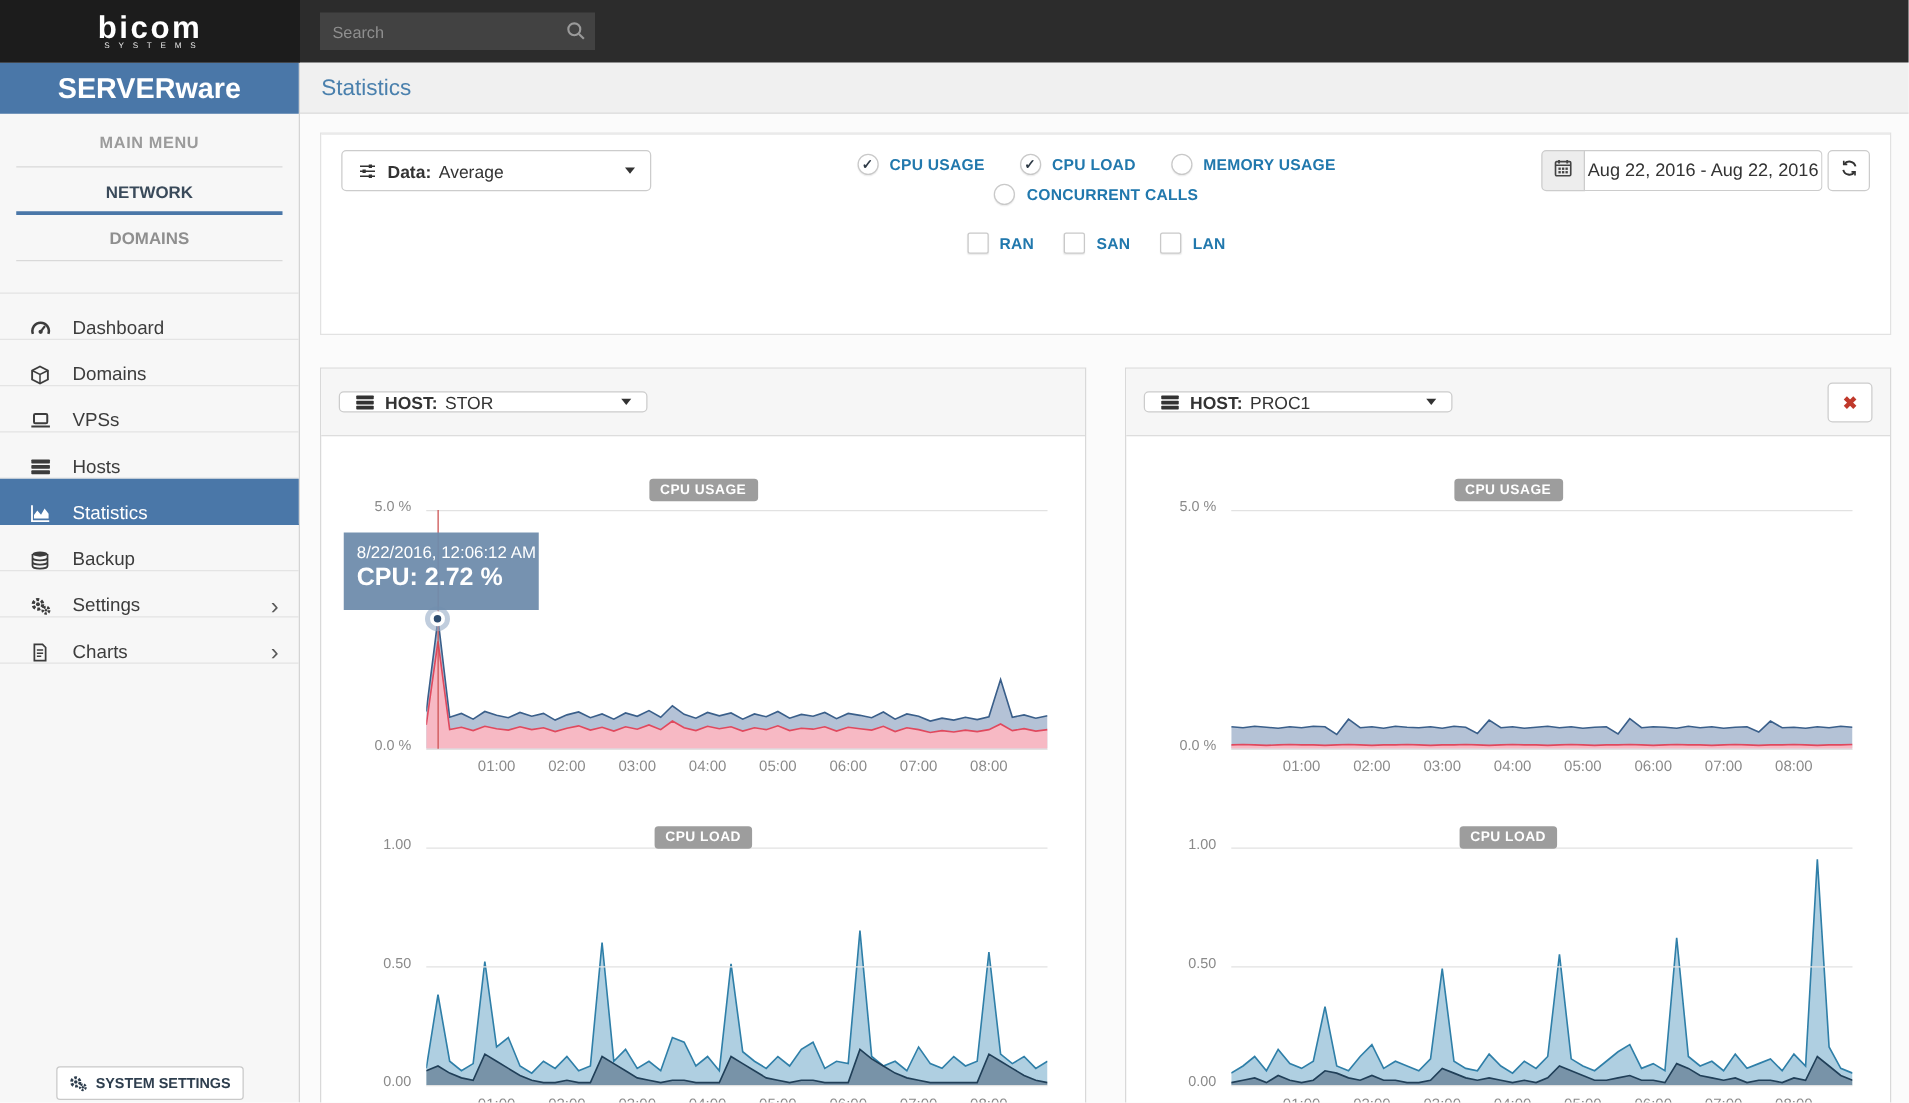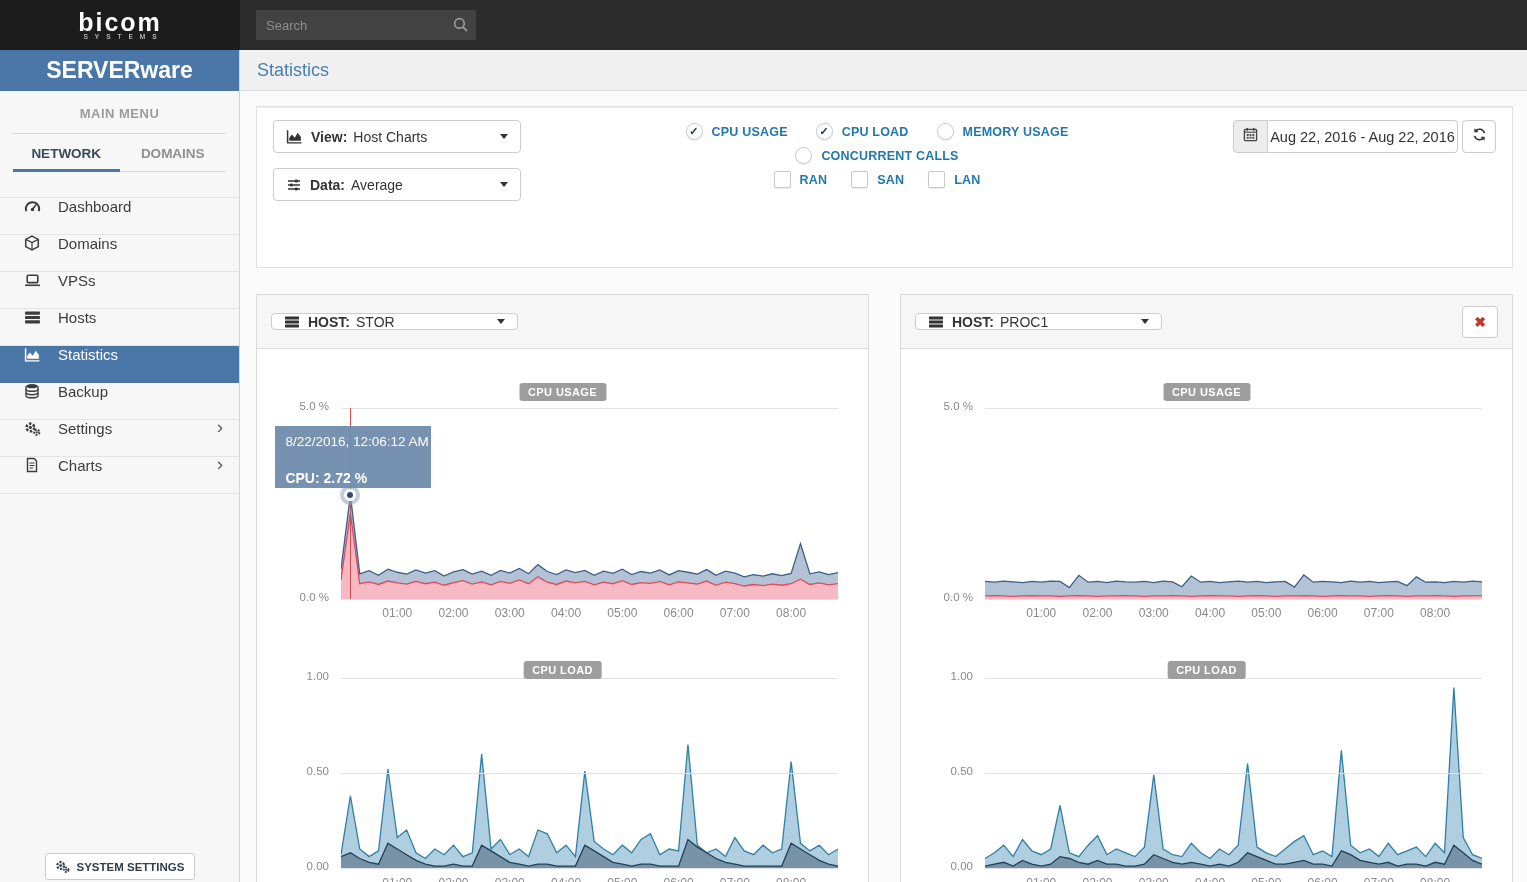--- a/index.html
+++ b/index.html
@@ -17,25 +17,25 @@
   .search-btn { position:absolute; right:6px; top:6px; width:18px; height:18px; color:#9a9a9a; cursor:pointer; }
   .topbar-right { margin-left:auto; display:flex; align-items:stretch; }
   .tb-section { display:flex; align-items:center; gap:9px; padding:0 23px; color:#c6c6c6; font-size:14px; border-left:1px solid #3b3b3b; }
   .tb-power { width:58px; justify-content:center; padding:0; cursor:pointer; }
 
   
   .sidebar { position:absolute; top:50px; left:0; width:240px; bottom:0; background:#f7f7f7; border-right:1px solid #d4d4d4; z-index:10; }
   .brand { height:41px; background:#4a77a8; color:#fff; font-size:23px; font-weight:bold; display:flex; align-items:center; justify-content:center; }
   .main-menu { text-align:center; color:#9b9b9b; font-size:13px; font-weight:bold; letter-spacing:.5px; padding:15px 0 12px; }
   .menu-divider { height:1px; background:#d9d9d9; margin:0 13px; }
-  .tabs { display:flex; margin:0 13px; border-bottom:1px solid #d9d9d9; }
+  .tabs { display:flex; margin:0 13px; border-bottom:1px solid #d9d9d9;flex-direction:column; }
   .tab { flex:1; text-align:center; padding:12px 0 8px; font-size:13.5px; font-weight:bold; color:#8f8f8f; border-bottom:3px solid transparent; margin-bottom:-1px; cursor:pointer; }
   .tab.active { color:#3a4a5a; border-bottom-color:#4a77a8; }
   .nav { margin-top:25px; border-top:1px solid #e4e4e4; }
-  .nav-item { display:flex; align-items:flex-start; height:37px; padding:0 16px 0 24px; color:#3c3c3c; font-size:15px; border-bottom:1px solid #e4e4e4; cursor:pointer; }
+  .nav-item { display:flex; align-items:flex-end; height:37px; padding:0 16px 0 24px; color:#3c3c3c; font-size:15px; border-bottom:1px solid #e4e4e4; cursor:pointer; }
   .nav-item .icon { width:20px; margin-right:14px; display:flex; align-items:center; color:#3c3c3c; }
   .nav-item.active { background:#4a77a8; color:#fff; border-color:#4a77a8; }
   .nav-item.active .icon { color:#fff; }
   .chevron { margin-left:auto; color:#5a5a5a; font-size:19px; line-height:14px; }
   .system-settings { position:absolute; bottom:2px; left:50%; transform:translateX(-50%); display:flex; align-items:center; gap:7px; background:#fff; border:1px solid #c9c9c9; border-radius:3px; padding:5px 9px; font-size:11.5px; font-weight:bold; color:#2e3e4e; white-space:nowrap; cursor:pointer; }
   .system-settings .icon { display:flex; color:#2e3e4e; }
 
   
   .main { position:absolute; left:240px; top:50px; right:0; bottom:0; }
   .page-header { height:41px; background:#f0f0f0; border-bottom:1px solid #dcdcdc; display:flex; align-items:center; padding-left:17px; }
@@ -46,21 +46,21 @@
   .card-divider { height:1px; background:#ededed; }
   .card-body { display:flex; padding:12px 16px 0 16px; }
   .left-controls { display:flex; flex-direction:column; gap:15px; width:248px; }
   .dd-btn { display:flex; align-items:center; height:33px; background:#fff; border:1px solid #ccc; border-radius:4px; padding:0 12px; font-size:14px; color:#333; gap:6px; cursor:pointer; }
   .dd-btn .icon { display:flex; color:#333; margin-right:2px; }
   .dd-btn b { font-weight:bold; }
   .caret { margin-left:auto; width:0; height:0; border-left:4px solid transparent; border-right:4px solid transparent; border-top:5px solid #333; }
 
   .options-area { flex:1; display:flex; flex-direction:column; align-items:center; gap:7px; padding-top:3px; }
   .opt-row { display:flex; gap:28px; }
-  .network-row { gap:24px; }
+  .network-row { margin-top:15px; gap:24px; }
   .opt { display:flex; align-items:center; gap:9px; font-size:12.5px; font-weight:bold; color:#2178ad; letter-spacing:.2px; cursor:pointer; }
   .box { width:17px; height:17px; background:#fff; border:1px solid #c9c9c9; display:flex; align-items:center; justify-content:center; color:#2e3a46; font-size:11px; font-weight:bold; box-shadow:0 1px 1px rgba(0,0,0,.08); }
   .box.circle { border-radius:50%; }
   .box.square { border-radius:2px; }
 
   .date-controls { display:flex; align-items:flex-start; margin-left:auto; }
   .cal-btn { width:35px; height:33px; background:#ededed; border:1px solid #ccc; border-radius:4px 0 0 4px; display:flex; align-items:center; justify-content:center; color:#444; cursor:pointer; }
   .date-input { width:190px; height:33px; border:1px solid #ccc; border-left:none; border-radius:0 4px 4px 0; font-size:14.5px; color:#333; text-align:center; background:#fff; font-family:inherit; outline:none; }
   .refresh-btn { width:34px; height:33px; margin-left:4px; background:#fff; border:1px solid #ccc; border-radius:4px; display:flex; align-items:center; justify-content:center; color:#333; cursor:pointer; }
 
@@ -89,21 +89,21 @@
   .chart.usage .xlabels { top:257px; }
   .chart.load .xlabels { top:259px; }
   .xlabels span { position:absolute; transform:translateX(-50%); font-size:12px; color:#8a8a8a; white-space:nowrap; }
 
   .crosshair { position:absolute; top:0; bottom:0; width:1px; background:#cc4f4f; z-index:4; }
   .marker { position:absolute; width:20px; height:20px; border-radius:50%; background:rgba(150,172,199,.6); z-index:5; }
   .marker-inner { position:absolute; inset:4px; background:#fff; border-radius:50%; }
   .marker-dot { position:absolute; inset:7px; background:#2f4d70; border-radius:50%; }
   .tooltip-box { position:absolute; width:156px; height:62px; background:rgba(111,140,172,.95); color:#fff; padding:8px 10px; z-index:6; white-space:nowrap; }
   .tt-date { font-size:13.5px; }
-  .tt-value { font-size:14px; font-weight:bold; margin-top:21px; }
+  .tt-value { font-size:20px; font-weight:bold; margin-top:2px; }
 </style>
 </head>
 <body>
 
 <div class="topbar">
   <div class="logo-wrap">
     <div class="logo-text">bicom</div>
     <div class="logo-sub">SYSTEMS</div>
   </div>
   <div class="search-wrap">
@@ -222,31 +222,20 @@
 
 <div class="main">
   <div class="page-header">
     <span class="page-title">Statistics</span>
   </div>
 
   <div class="card">
     <div class="card-divider"></div>
     <div class="card-body">
       <div class="left-controls">
-        <div class="dd-btn">
-          <span class="icon">
-              <svg viewBox="0 0 16 16" width="17" height="17">
-                <path d="M1.5 2v12h13" fill="none" stroke="currentColor" stroke-width="1.4"></path>
-                <path d="M3 12V9.5L5.5 6l2.8 3.2L11 4.5l3 4V12Z" fill="currentColor"></path>
-              </svg>
-            </span>
-          <b>View:</b>
-          <span>Host Charts</span>
-          <span class="caret"></span>
-        </div>
         <div class="dd-btn">
           <span class="icon">
               <svg viewBox="0 0 16 16" width="16" height="16" stroke="currentColor">
                 <path d="M2 4h12M2 8h12M2 12h12" stroke-width="1.3"></path>
                 <rect x="9" y="2.6" width="2.6" height="2.8" fill="currentColor" stroke="none"></rect>
                 <rect x="4" y="6.6" width="2.6" height="2.8" fill="currentColor" stroke="none"></rect>
                 <rect x="9" y="10.6" width="2.6" height="2.8" fill="currentColor" stroke="none"></rect>
               </svg>
             </span>
           <b>Data:</b>

